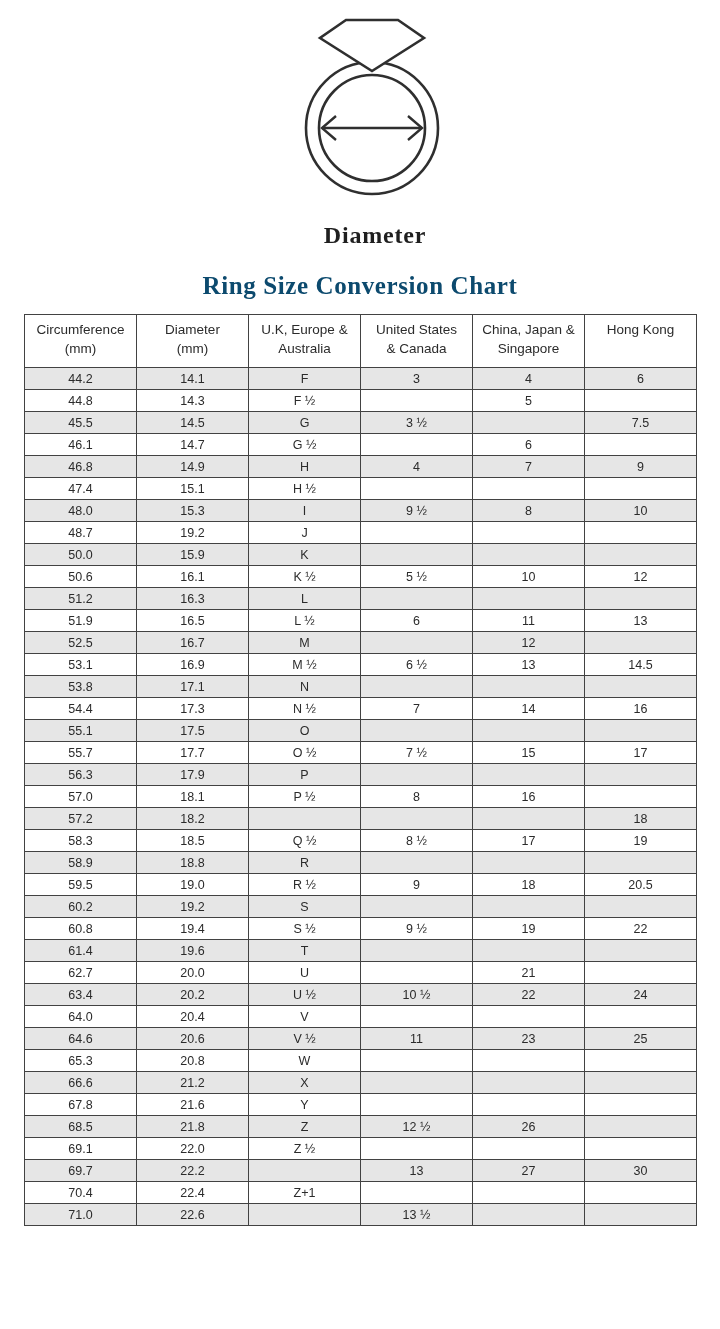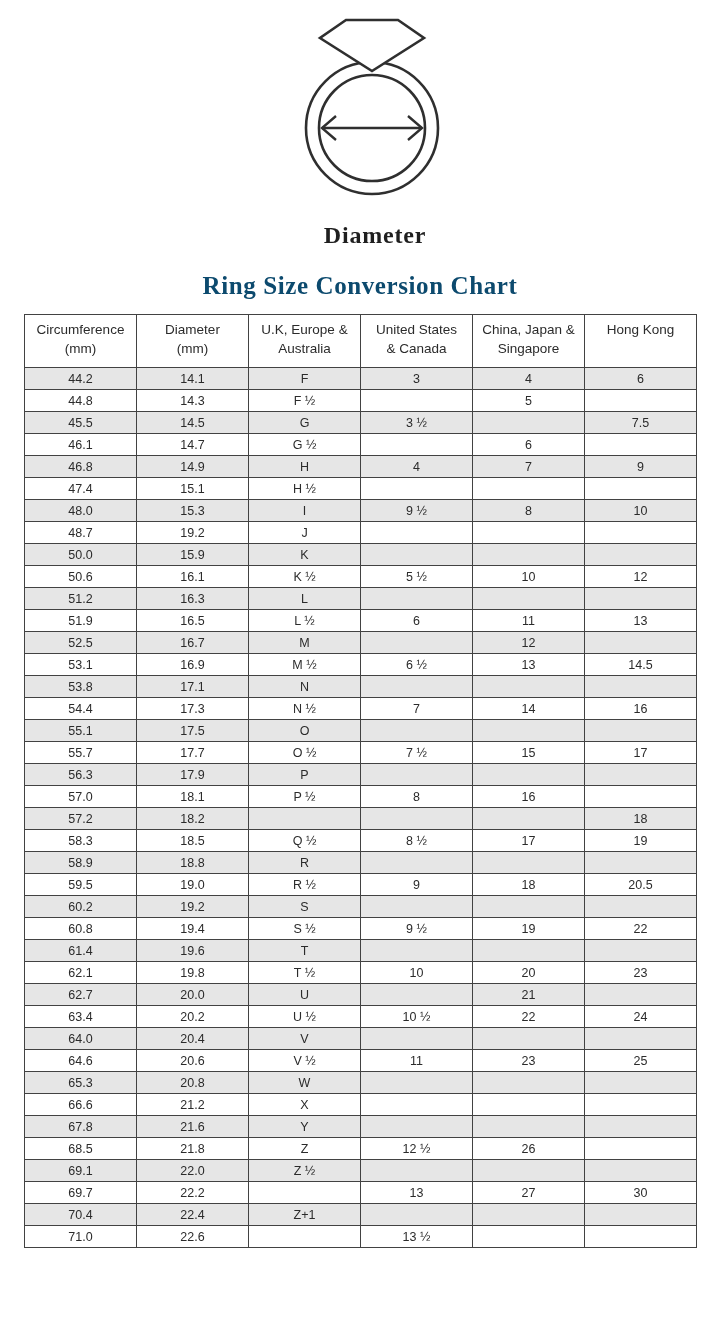--- a/index.html
+++ b/index.html
@@ -300,28 +300,20 @@
         </tr>
         <tr>
           <td>61.4</td>
           <td>19.6</td>
           <td>T</td>
           <td></td>
           <td></td>
           <td></td>
         </tr>
         <tr>
-          <td>62.1</td>
-          <td>19.8</td>
-          <td>T ½</td>
-          <td>10</td>
-          <td>20</td>
-          <td>23</td>
-        </tr>
-        <tr>
           <td>62.7</td>
           <td>20.0</td>
           <td>U</td>
           <td></td>
           <td>21</td>
           <td></td>
         </tr>
         <tr>
           <td>63.4</td>
           <td>20.2</td>

